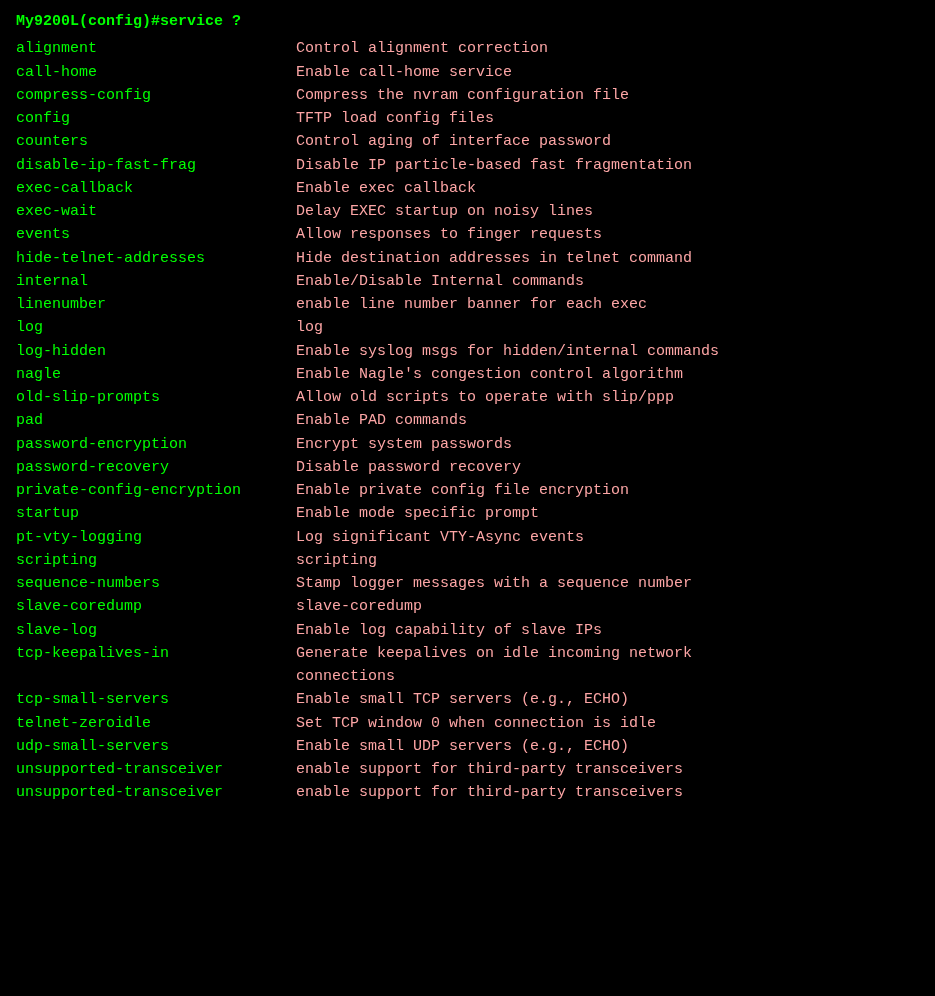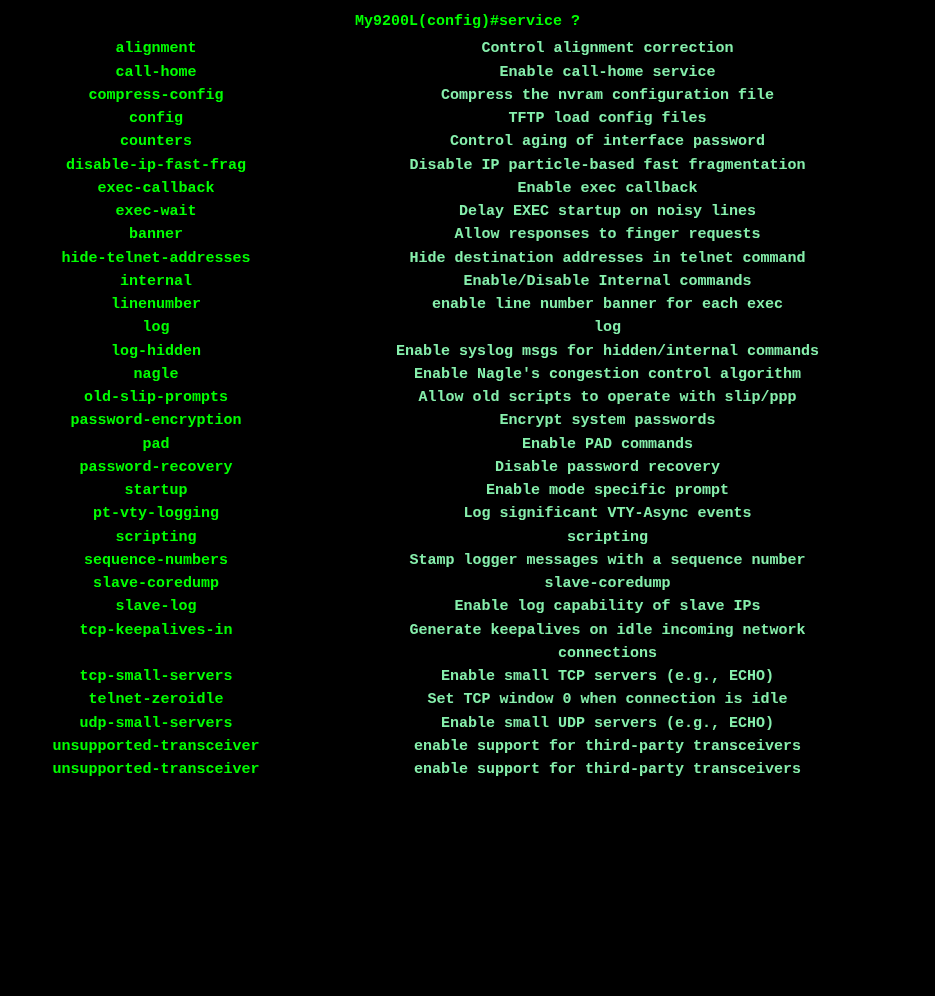--- a/index.html
+++ b/index.html
@@ -12,46 +12,44 @@
       color: #00ff00;
       font-family: 'Courier New', Courier, monospace;
       font-size: 15px;
       line-height: 1.55;
       padding: 10px 16px;
       width: 935px;
       min-height: 996px;
     }
     .terminal {
       width: 100%;
-      text-align: center;
     }
     .prompt-line {
       color: #00ff00;
       font-weight: bold;
       margin-bottom: 4px;
     }
     .cmd-table {
       width: 100%;
       border-collapse: collapse;
-      font-weight: bold;
     }
     .cmd-table td {
       vertical-align: top;
       padding: 0;
       line-height: 1.55;
     }
     .cmd-name {
       color: #00ff00;
       white-space: nowrap;
       padding-right: 8px;
       min-width: 280px;
       width: 280px;
     }
     .cmd-desc {
-      color: #86efac;
+      color: #fca5a5;
       margin-top: 16px;
     }
   </style>
 </head>
 <body>
 
 <div class="terminal">
   <div class="prompt-line">My9200L(config)#service ?</div>
   <table class="cmd-table">
     <tbody id="cmd-tbody">
@@ -81,21 +79,21 @@
         </tr>
         <tr>
           <td class="cmd-name">exec-callback</td>
           <td class="cmd-desc">Enable exec callback</td>
         </tr>
         <tr>
           <td class="cmd-name">exec-wait</td>
           <td class="cmd-desc">Delay EXEC startup on noisy lines</td>
         </tr>
         <tr>
-          <td class="cmd-name">banner</td>
+          <td class="cmd-name">events</td>
           <td class="cmd-desc">Allow responses to finger requests</td>
         </tr>
         <tr>
           <td class="cmd-name">hide-telnet-addresses</td>
           <td class="cmd-desc">Hide destination addresses in telnet command</td>
         </tr>
         <tr>
           <td class="cmd-name">internal</td>
           <td class="cmd-desc">Enable/Disable Internal commands</td>
         </tr>
@@ -113,30 +111,34 @@
         </tr>
         <tr>
           <td class="cmd-name">nagle</td>
           <td class="cmd-desc">Enable Nagle's congestion control algorithm</td>
         </tr>
         <tr>
           <td class="cmd-name">old-slip-prompts</td>
           <td class="cmd-desc">Allow old scripts to operate with slip/ppp</td>
         </tr>
         <tr>
+          <td class="cmd-name">pad</td>
+          <td class="cmd-desc">Enable PAD commands</td>
+        </tr>
+        <tr>
           <td class="cmd-name">password-encryption</td>
           <td class="cmd-desc">Encrypt system passwords</td>
         </tr>
         <tr>
-          <td class="cmd-name">pad</td>
-          <td class="cmd-desc">Enable PAD commands</td>
+          <td class="cmd-name">password-recovery</td>
+          <td class="cmd-desc">Disable password recovery</td>
         </tr>
         <tr>
-          <td class="cmd-name">password-recovery</td>
-          <td class="cmd-desc">Disable password recovery</td>
+          <td class="cmd-name">private-config-encryption</td>
+          <td class="cmd-desc">Enable private config file encryption</td>
         </tr>
         <tr>
           <td class="cmd-name">startup</td>
           <td class="cmd-desc">Enable mode specific prompt</td>
         </tr>
         <tr>
           <td class="cmd-name">pt-vty-logging</td>
           <td class="cmd-desc">Log significant VTY-Async events</td>
         </tr>
         <tr>

